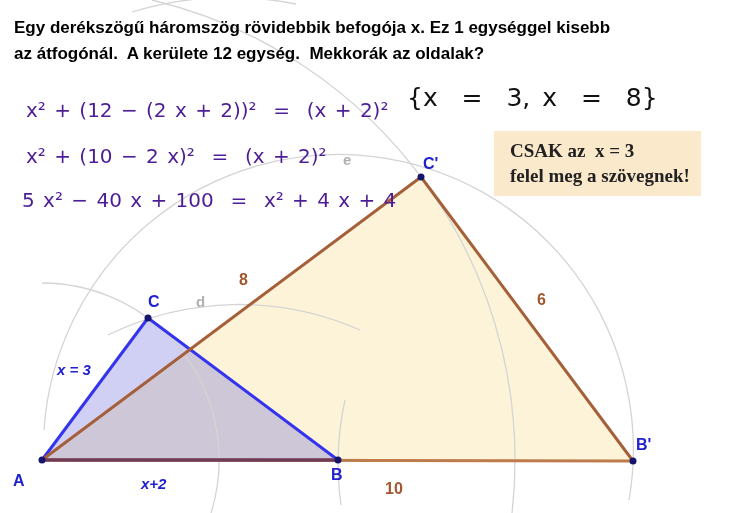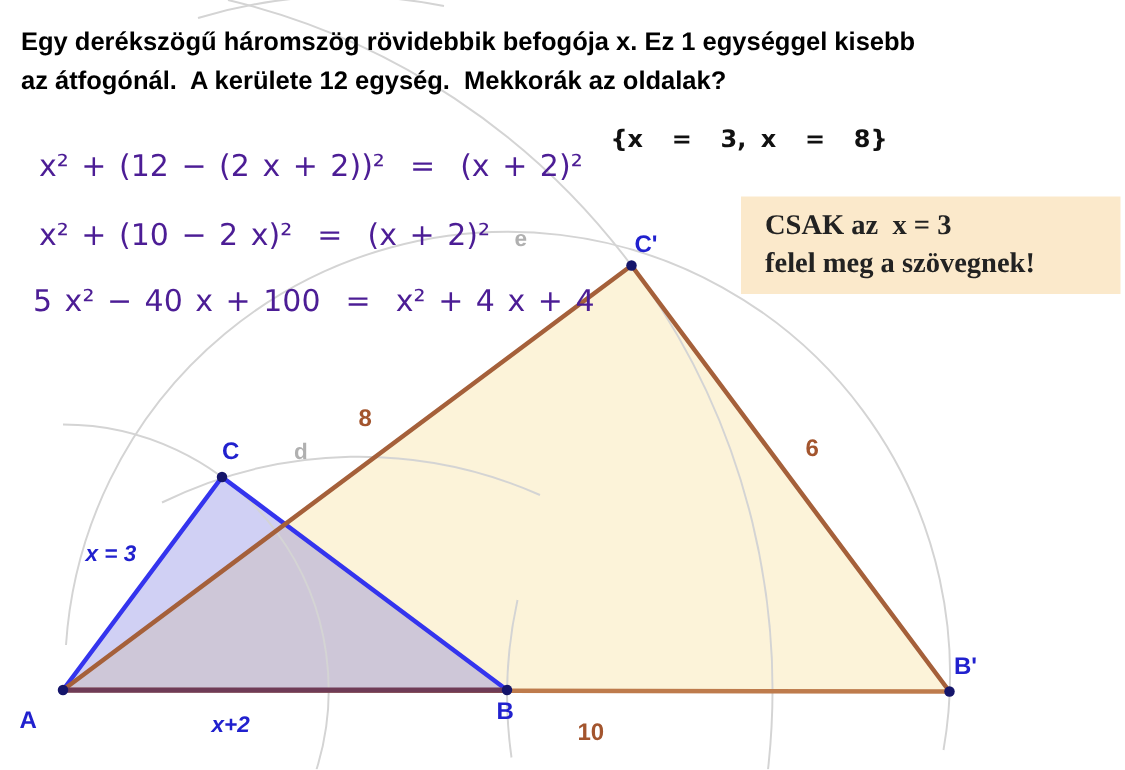--- a/index.html
+++ b/index.html
@@ -10,25 +10,25 @@
   #geo{position:absolute;left:0;top:0;}
   .abs{position:absolute;white-space:pre;}
   .title-line{
     font-weight:bold;font-size:17px;color:#000;letter-spacing:0px;
   }
   .equation{
     font-family:"DejaVu Sans",sans-serif;font-size:20px;color:#4c1d95;
     word-spacing:2px;
   }
   .solution{
-    font-family:"DejaVu Sans",sans-serif;font-weight:bold;font-size:16px;
+    font-family:"DejaVu Sans",sans-serif;font-weight:normal;font-size:25px;
     color:#111;word-spacing:4px;
   }
   .note-box{
-    position:absolute;left:494px;top:131px;width:253px;height:65px;
+    position:absolute;left:494px;top:131px;width:207px;height:65px;
     background:#fbe9cb;box-sizing:border-box;padding:7px 0 0 16px;
   }
   .note-line{
     font-family:"Liberation Serif",serif;font-weight:bold;font-size:19px;
     color:#222;line-height:25px;white-space:pre;
   }
   .pt-label{font-size:16px;font-weight:600;color:#2121ce;}
   .side-label-blue{font-size:15px;font-weight:600;color:#2121ce;font-style:italic;}
   .side-label-brown{font-size:16px;font-weight:600;color:#a3552e;}
   .curve-label{font-size:15px;font-weight:600;color:#b0b0b0;}

